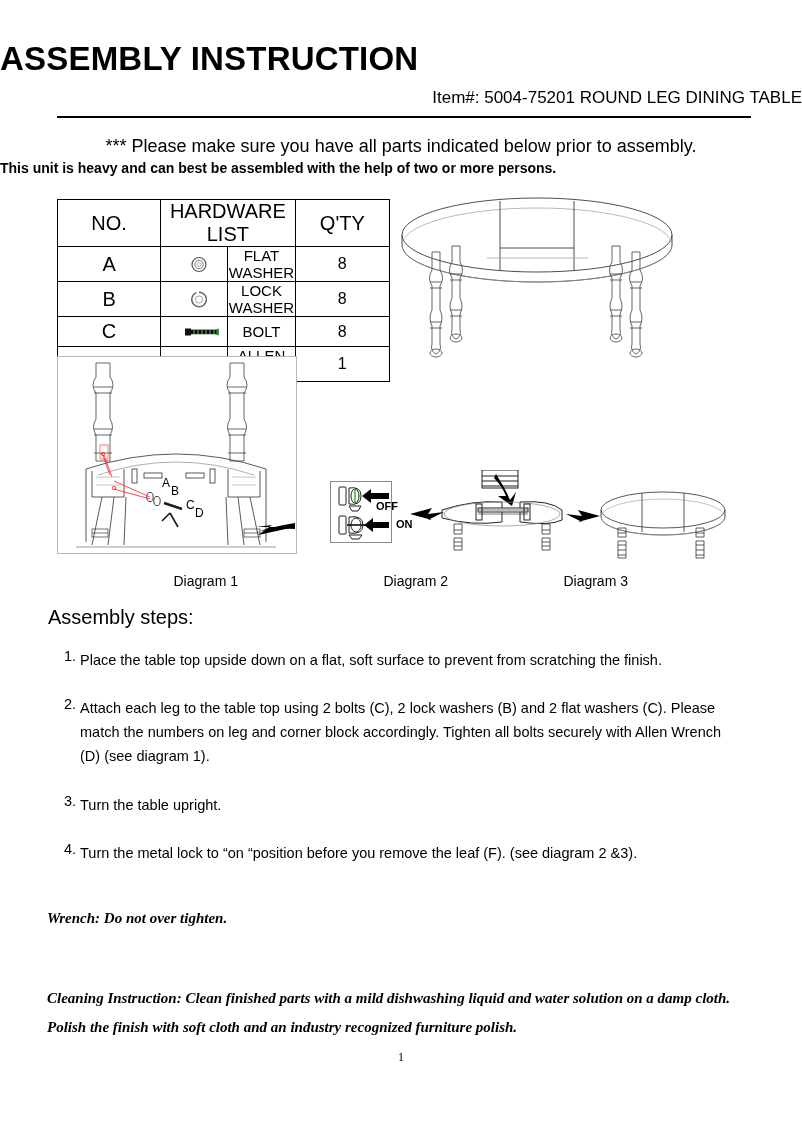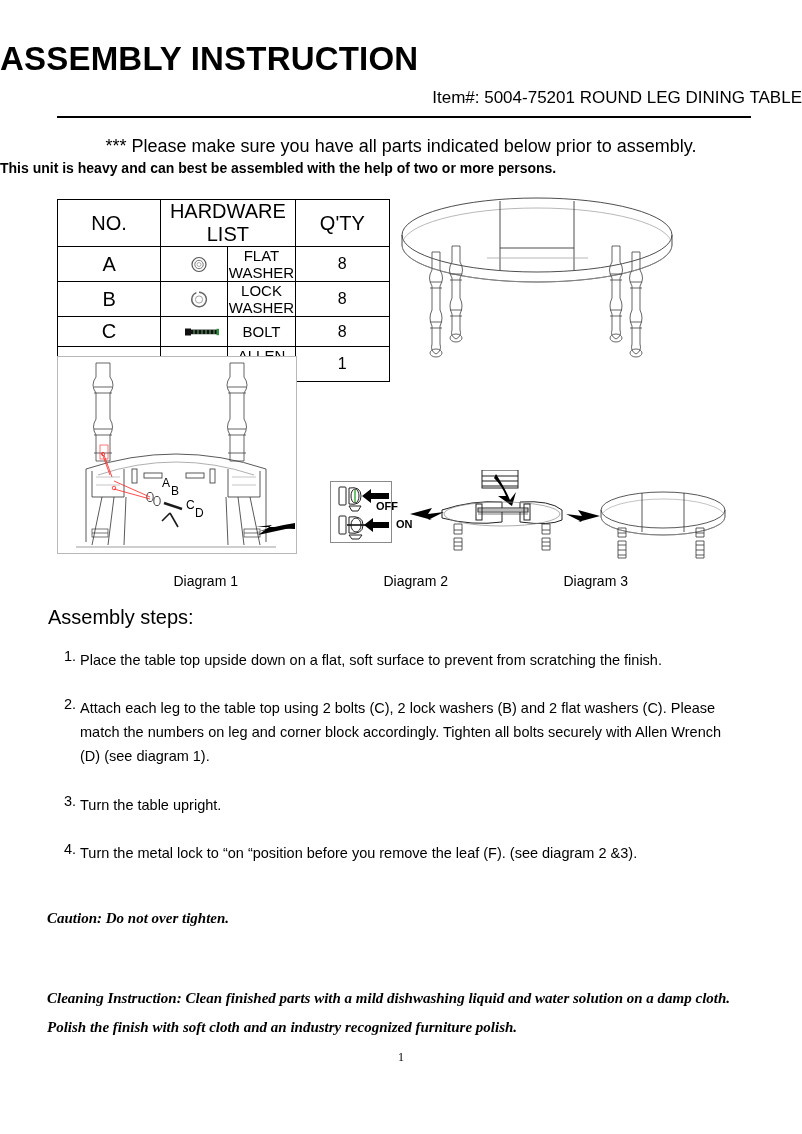--- a/index.html
+++ b/index.html
@@ -508,17 +508,17 @@
 
   <div class="step-num s2-num">2.</div>
   <div class="step-body s2-body">Attach each leg to the table top using 2 bolts (C), 2 lock washers (B) and 2 flat washers (C). Please match the numbers on leg and corner block accordingly. Tighten all bolts securely with Allen Wrench (D) (see diagram 1).</div>
 
   <div class="step-num s3-num">3.</div>
   <div class="step-body s3-body">Turn the table upright.</div>
 
   <div class="step-num s4-num">4.</div>
   <div class="step-body s4-body">Turn the metal lock to “on “position before you remove the leaf (F). (see diagram 2 &amp;3).</div>
 
-  <div class="caution">Caution: Do not over tighten.</div>
+  <div class="caution">Wrench: Do not over tighten.</div>
   <div class="cleaning">Cleaning Instruction: Clean finished parts with a mild dishwashing liquid and water solution on a damp cloth.    Polish the finish with soft cloth and an industry recognized furniture polish.</div>
   <div class="page-num">1</div>
 
 </div>
 
 </body></html>

